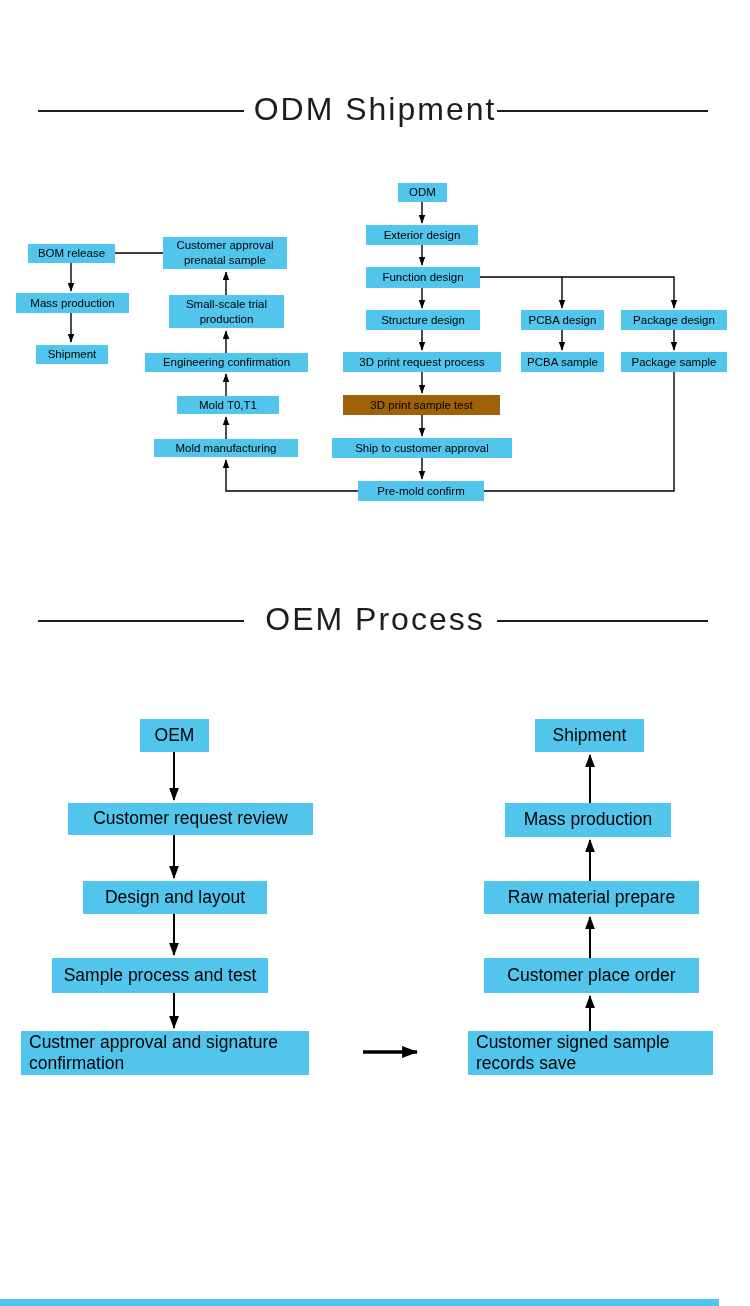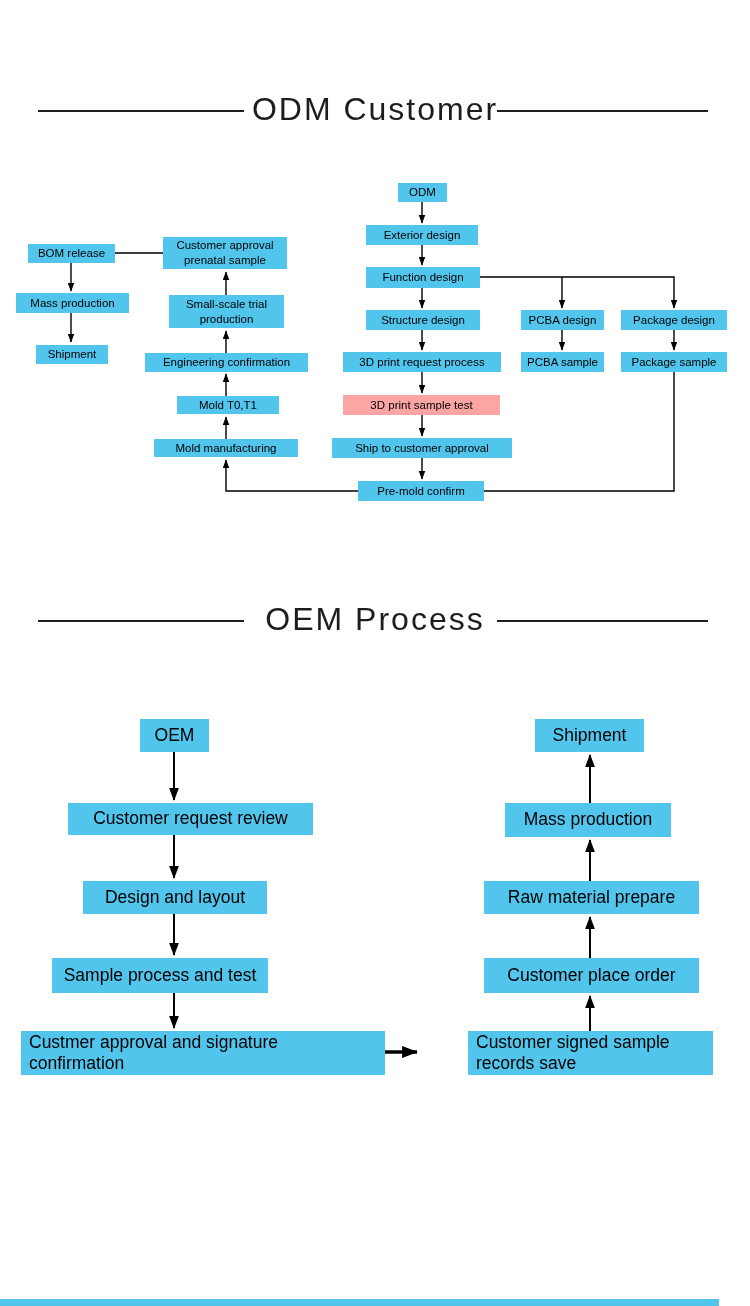--- a/index.html
+++ b/index.html
@@ -24,21 +24,21 @@
   .align-left .inner{text-align:left;padding-left:8px;}
   svg.connector-layer{position:absolute;left:0;top:0;}
   .footer-bar{position:absolute;background:#52c5ec;}
 </style>
 </head>
 <body>
 
 <div class="canvas">
 
   <div class="title-rule" id="odm-rule-left" style="left: 38px; top: 110px; width: 206px;"></div>
-  <div class="section-title" id="odm-title" style="top: 91px;">ODM Customer</div>
+  <div class="section-title" id="odm-title" style="top: 91px;">ODM Shipment</div>
   <div class="title-rule" id="odm-rule-right" style="left: 497px; top: 110px; width: 211px;"></div>
 
   <div class="title-rule" id="oem-rule-left" style="left: 38px; top: 620px; width: 206px;"></div>
   <div class="section-title" id="oem-title" style="top: 601px;">OEM Process</div>
   <div class="title-rule" id="oem-rule-right" style="left: 497px; top: 620px; width: 211px;"></div>
 
   <svg class="connector-layer" id="edge-layer" width="750" height="1306" viewBox="0 0 750 1306">
     <defs>
       <marker id="ah" viewBox="0 0 8 6" refX="7.4" refY="3" markerWidth="6.5" markerHeight="5" orient="auto" markerUnits="strokeWidth">
         <path d="M0,0 L8,3 L0,6 Z" fill="#000"></path>
@@ -101,21 +101,21 @@
       <div class="node odm-node" style="left: 366px; top: 310px; width: 114px; height: 20px; background: rgb(82, 197, 236);">
         <div class="inner">
           <div>Structure design</div>
         </div>
       </div>
       <div class="node odm-node" style="left: 343px; top: 352px; width: 158px; height: 20px; background: rgb(82, 197, 236);">
         <div class="inner">
           <div>3D print request process</div>
         </div>
       </div>
-      <div class="node odm-node" style="left: 343px; top: 395px; width: 157px; height: 20px; background: #fca5a5;">
+      <div class="node odm-node" style="left: 343px; top: 395px; width: 157px; height: 20px; background: #a16207;">
         <div class="inner">
           <div>3D print sample test</div>
         </div>
       </div>
       <div class="node odm-node" style="left: 332px; top: 438px; width: 180px; height: 20px; background: rgb(82, 197, 236);">
         <div class="inner">
           <div>Ship to customer approval</div>
         </div>
       </div>
       <div class="node odm-node" style="left: 358px; top: 481px; width: 126px; height: 20px; background: rgb(82, 197, 236);">
@@ -200,21 +200,21 @@
       <div class="node oem-node" style="left: 83px; top: 881px; width: 184px; height: 33px; background: rgb(82, 197, 236);">
         <div class="inner">
           <div>Design and layout</div>
         </div>
       </div>
       <div class="node oem-node" style="left: 52px; top: 958px; width: 216px; height: 35px; background: rgb(82, 197, 236);">
         <div class="inner">
           <div>Sample process and test</div>
         </div>
       </div>
-      <div class="node oem-node align-left" style="left: 21px; top: 1031px; width: 364px; height: 44px; background: rgb(82, 197, 236);">
+      <div class="node oem-node align-left" style="left: 21px; top: 1031px; width: 288px; height: 44px; background: rgb(82, 197, 236);">
         <div class="inner">
           <div>Custmer approval and signature</div>
           <div>confirmation</div>
         </div>
       </div>
       <div class="node oem-node" style="left: 535px; top: 719px; width: 109px; height: 33px; background: rgb(82, 197, 236);">
         <div class="inner">
           <div>Shipment</div>
         </div>
       </div>

